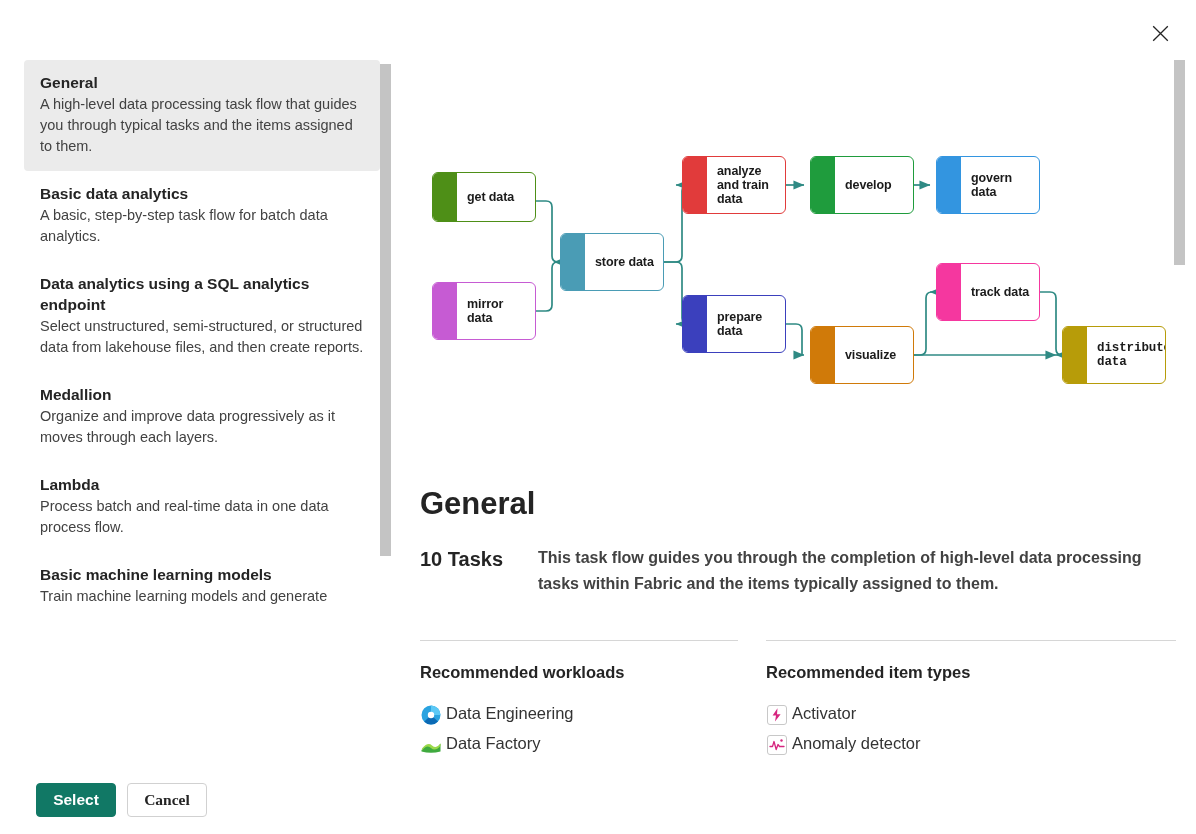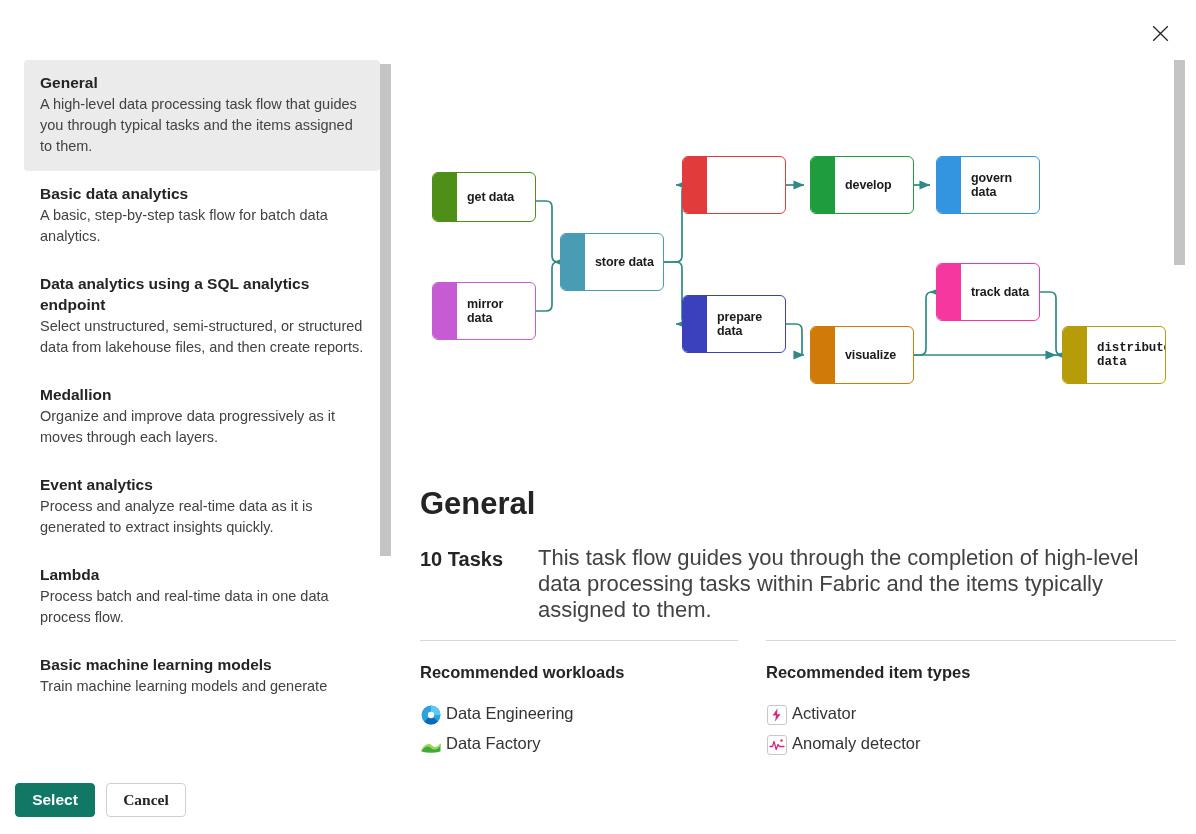--- a/index.html
+++ b/index.html
@@ -136,22 +136,22 @@
     left: 16px; top: 492px;
     font-size: 20px;
     font-weight: 600;
     color: #242424;
     white-space: nowrap;
   }
   .detail-desc {
     position: absolute;
     left: 134px; top: 489px;
     width: 630px;
-    font-size: 22px;
-    font-weight: 400;
+    font-size: 16px;
+    font-weight: 700;
     color: #424242;
     line-height: 26px;
   }
 
   
   .rec-col {
     position: absolute;
     top: 584px;
   }
   .rec-col.left  { left: 16px;  width: 318px; }
@@ -195,21 +195,21 @@
 
   
   .footer {
     position: absolute;
     left: 0; bottom: 0;
     width: 1196px;
     height: 68px;
     background: #ffffff;
     display: flex;
     align-items: center;
-    padding-left: 15px;
+    padding-left: 36px;
     gap: 11px;
   }
   .btn {
     height: 34px;
     min-width: 80px;
     padding: 0 15px;
     border-radius: 4px;
     font-size: 15.5px;
     font-weight: 600;
     cursor: pointer;
@@ -252,24 +252,20 @@
           <div class="li-title">Basic data analytics</div>
           <div class="li-desc">A basic, step-by-step task flow for batch data analytics.</div>
         </div>
         <div class="list-item">
           <div class="li-title">Data analytics using a SQL analytics endpoint</div>
           <div class="li-desc">Select unstructured, semi-structured, or structured data from lakehouse files, and then create reports.</div>
         </div>
         <div class="list-item">
           <div class="li-title">Medallion</div>
           <div class="li-desc">Organize and improve data progressively as it moves through each layers.</div>
-        </div>
-        <div class="list-item">
-          <div class="li-title">Event analytics</div>
-          <div class="li-desc">Process and analyze real-time data as it is generated to extract insights quickly.</div>
         </div>
         <div class="list-item">
           <div class="li-title">Lambda</div>
           <div class="li-desc">Process batch and real-time data in one data process flow.</div>
         </div>
         <div class="list-item">
           <div class="li-title">Basic machine learning models</div>
           <div class="li-desc">Train machine learning models and generate</div>
         </div>
       </div>
@@ -316,20 +312,21 @@
           <div class="node" style="left: 28px; top: 226px; width: 104px; height: 58px; border: 1.6px solid rgb(198, 91, 211);">
             <div class="bar" style="background: rgb(198, 91, 211);"></div>
             <div class="body">mirror data</div>
           </div>
           <div class="node" style="left: 156px; top: 177px; width: 104px; height: 58px; border: 1.6px solid rgb(74, 156, 181);">
             <div class="bar" style="background: rgb(74, 156, 181);"></div>
             <div class="body">store data</div>
           </div>
           <div class="node" style="left: 278px; top: 100px; width: 104px; height: 58px; border: 1.6px solid rgb(225, 59, 59);">
             <div class="bar" style="background: rgb(225, 59, 59);"></div>
+            <div class="body">analyze and train data</div>
           </div>
           <div class="node" style="left: 406px; top: 100px; width: 104px; height: 58px; border: 1.6px solid rgb(31, 156, 61);">
             <div class="bar" style="background: rgb(31, 156, 61);"></div>
             <div class="body">develop</div>
           </div>
           <div class="node" style="left: 532px; top: 100px; width: 104px; height: 58px; border: 1.6px solid rgb(51, 149, 224);">
             <div class="bar" style="background: rgb(51, 149, 224);"></div>
             <div class="body">govern data</div>
           </div>
           <div class="node" style="left: 278px; top: 239px; width: 104px; height: 58px; border: 1.6px solid rgb(59, 64, 189);">

